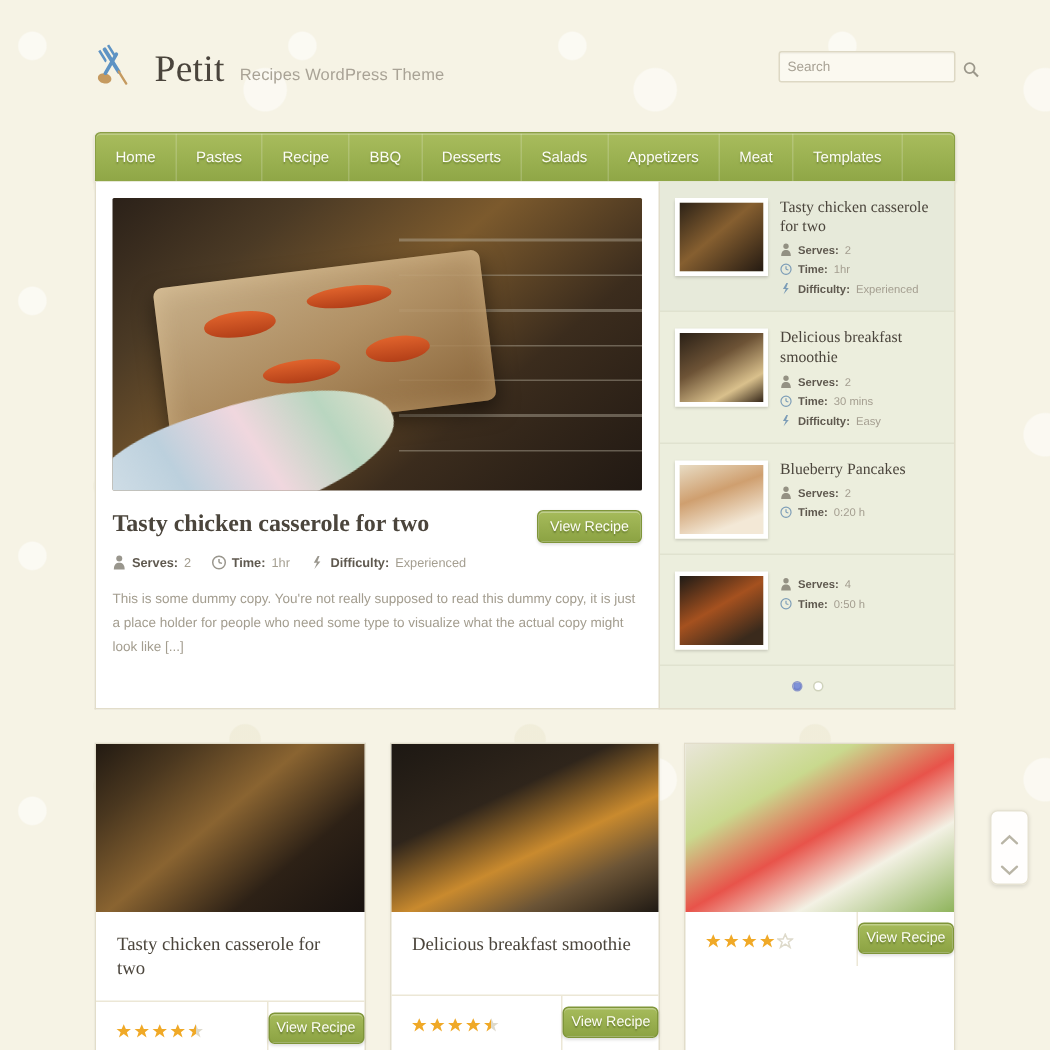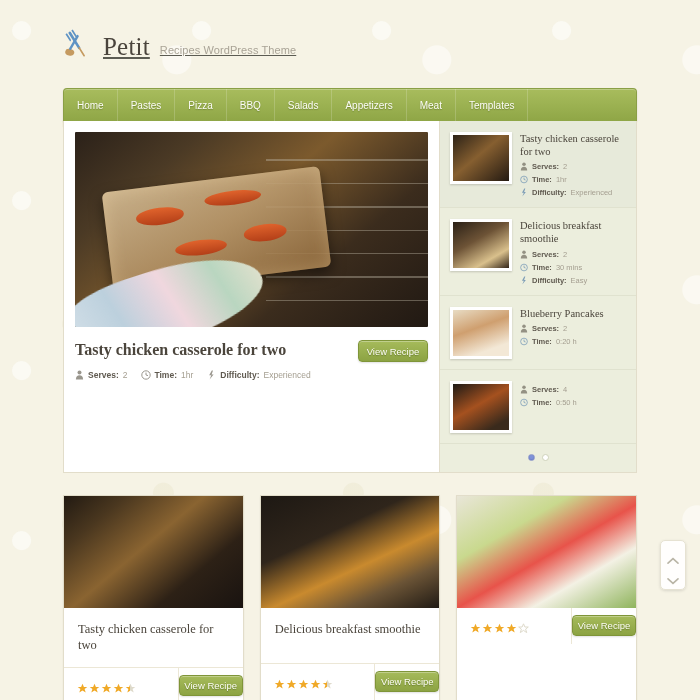--- a/index.html
+++ b/index.html
@@ -29,21 +29,20 @@
     position: relative;
   }
 
   
   .site-header {
     height: 88px;
     padding: 0 63px;
     display: flex;
     align-items: center;
     justify-content: space-between;
-    text-decoration: underline;
   }
   .brand { display: flex; align-items: flex-end; gap: 10px; }
   .brand-mark { width: 30px; height: 34px; position: relative; flex: none; }
   .brand-name {
     font-family: "Liberation Serif", serif;
     font-size: 25px;
     color: #4a443c;
     letter-spacing: .2px;
     line-height: 1;
     padding-bottom: 2px;
@@ -346,34 +345,46 @@
           <g transform="rotate(14 15 17)">
             <ellipse cx="9" cy="27" rx="4.6" ry="3.4" fill="#c59a60"></ellipse>
             <rect x="9.6" y="8" width="2.4" height="17" rx="1.1" fill="#5e93c4" transform="rotate(16 10.8 16)"></rect>
           </g>
         </svg>
       </span>
       <span class="brand-name">Petit</span>
       <span class="brand-tag">Recipes WordPress Theme</span>
     </div>
 
+    <div class="search-box">
+      <input type="text" placeholder="Search" style="">
+      <span class="search-ico">
+        <svg viewBox="0 0 11 11" width="11" height="11">
+          <circle cx="4.4" cy="4.4" r="3.3" fill="none" stroke="#6b665b" stroke-width="1.2"></circle>
+          <line x1="6.9" y1="6.9" x2="10" y2="10" stroke="#6b665b" stroke-width="1.4"></line>
+        </svg>
+      </span>
+    </div>
   </div>
 
   <nav class="nav-bar">
     <div class="nav-item">
       <span>Home</span>
     </div>
     <div class="nav-item">
       <span>Pastes</span>
     </div>
     <div class="nav-item">
-      <span>Pizza</span>
+      <span>Recipe</span>
     </div>
     <div class="nav-item">
       <span>BBQ</span>
+    </div>
+    <div class="nav-item">
+      <span>Desserts</span>
     </div>
     <div class="nav-item">
       <span>Salads</span>
     </div>
     <div class="nav-item">
       <span>Appetizers</span>
     </div>
     <div class="nav-item">
       <span>Meat</span>
     </div>
@@ -437,20 +448,21 @@
           <span class="mi">
             <svg viewBox="0 0 9 10" width="9" height="10">
               <path d="M4.8.6 L2.2 5.2 h2.1 L2.6 9.4 L6.6 4.4 h-2 L6 .6 z" fill="#6f6a5e"></path>
             </svg>
           </span>
           <span class="mk">Difficulty:</span>
           <span class="mv">Experienced</span>
         </div>
       </div>
 
+      <p class="feature-excerpt">This is some dummy copy. You're not really supposed to read this dummy copy, it is just a place holder for people who need some type to visualize what the actual copy might look like [...]</p>
     </div>
 
     <aside class="feature-side">
 
       <div class="side-item active">
         <span class="side-thumb st1"></span>
         <div class="side-body">
           <div class="side-title">Tasty chicken casserole for two</div>
           <div class="side-meta">
             <span class="mi"><svg viewBox="0 0 9 10" width="8" height="9">

